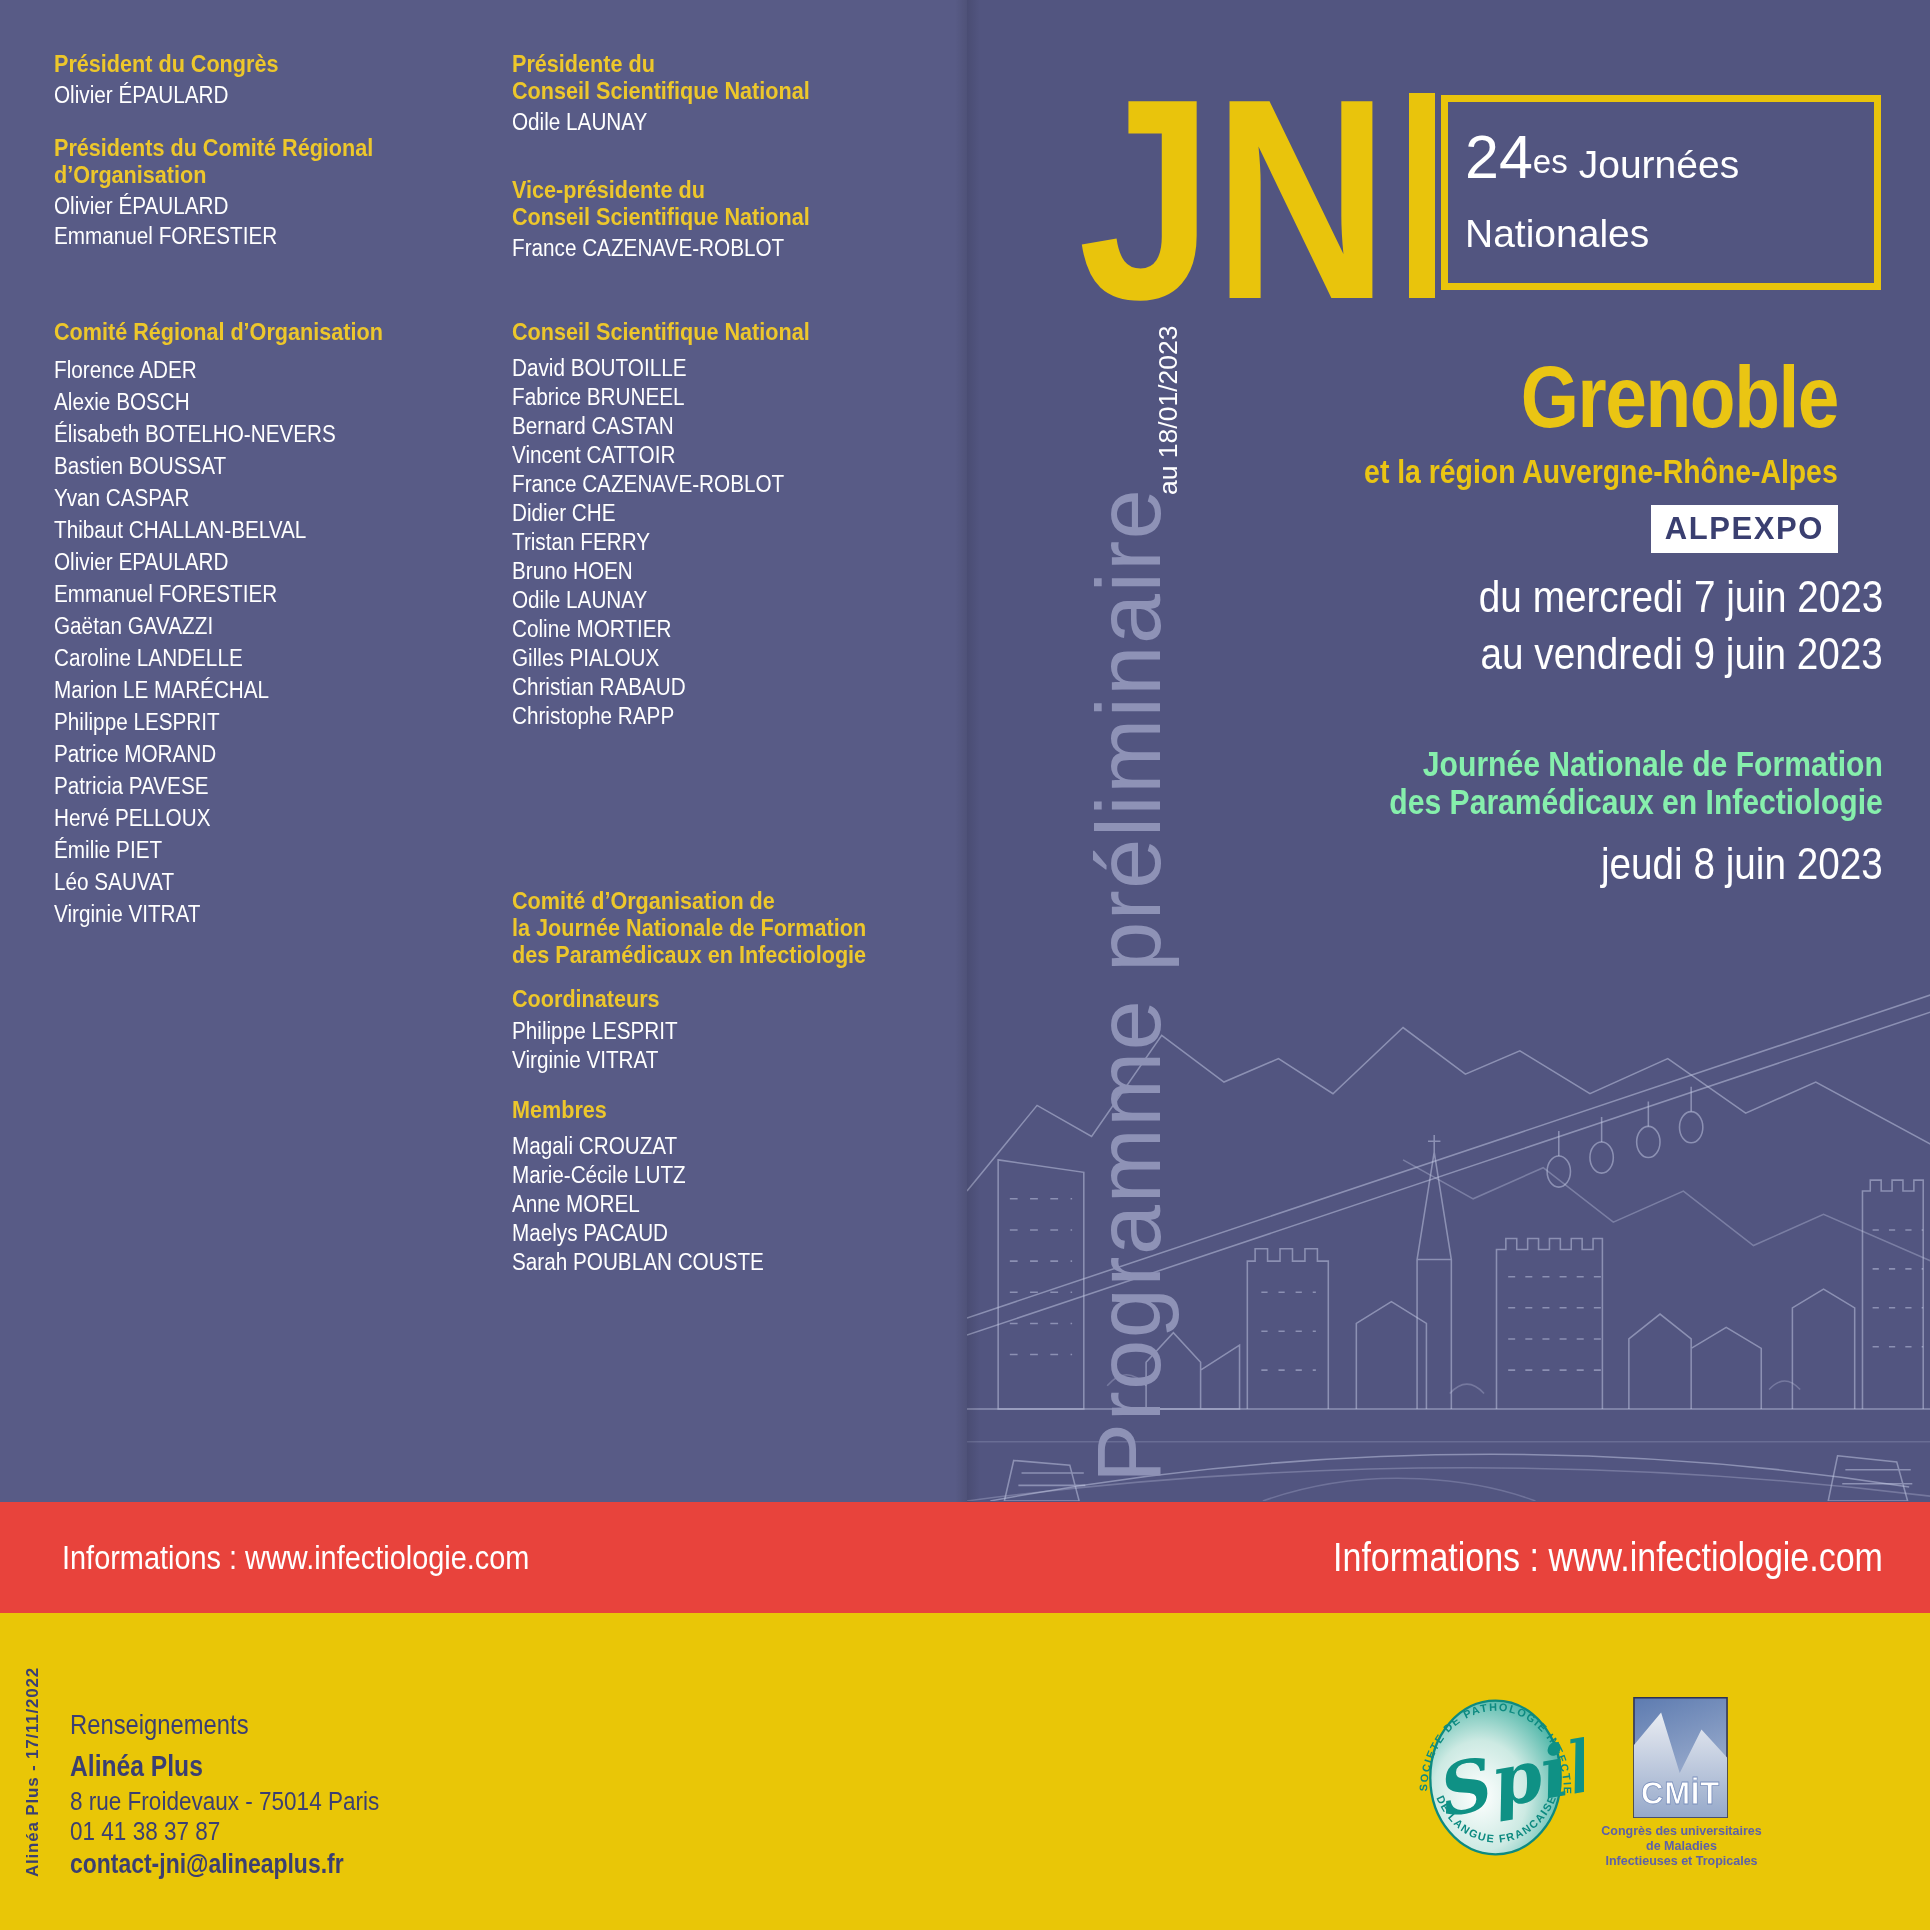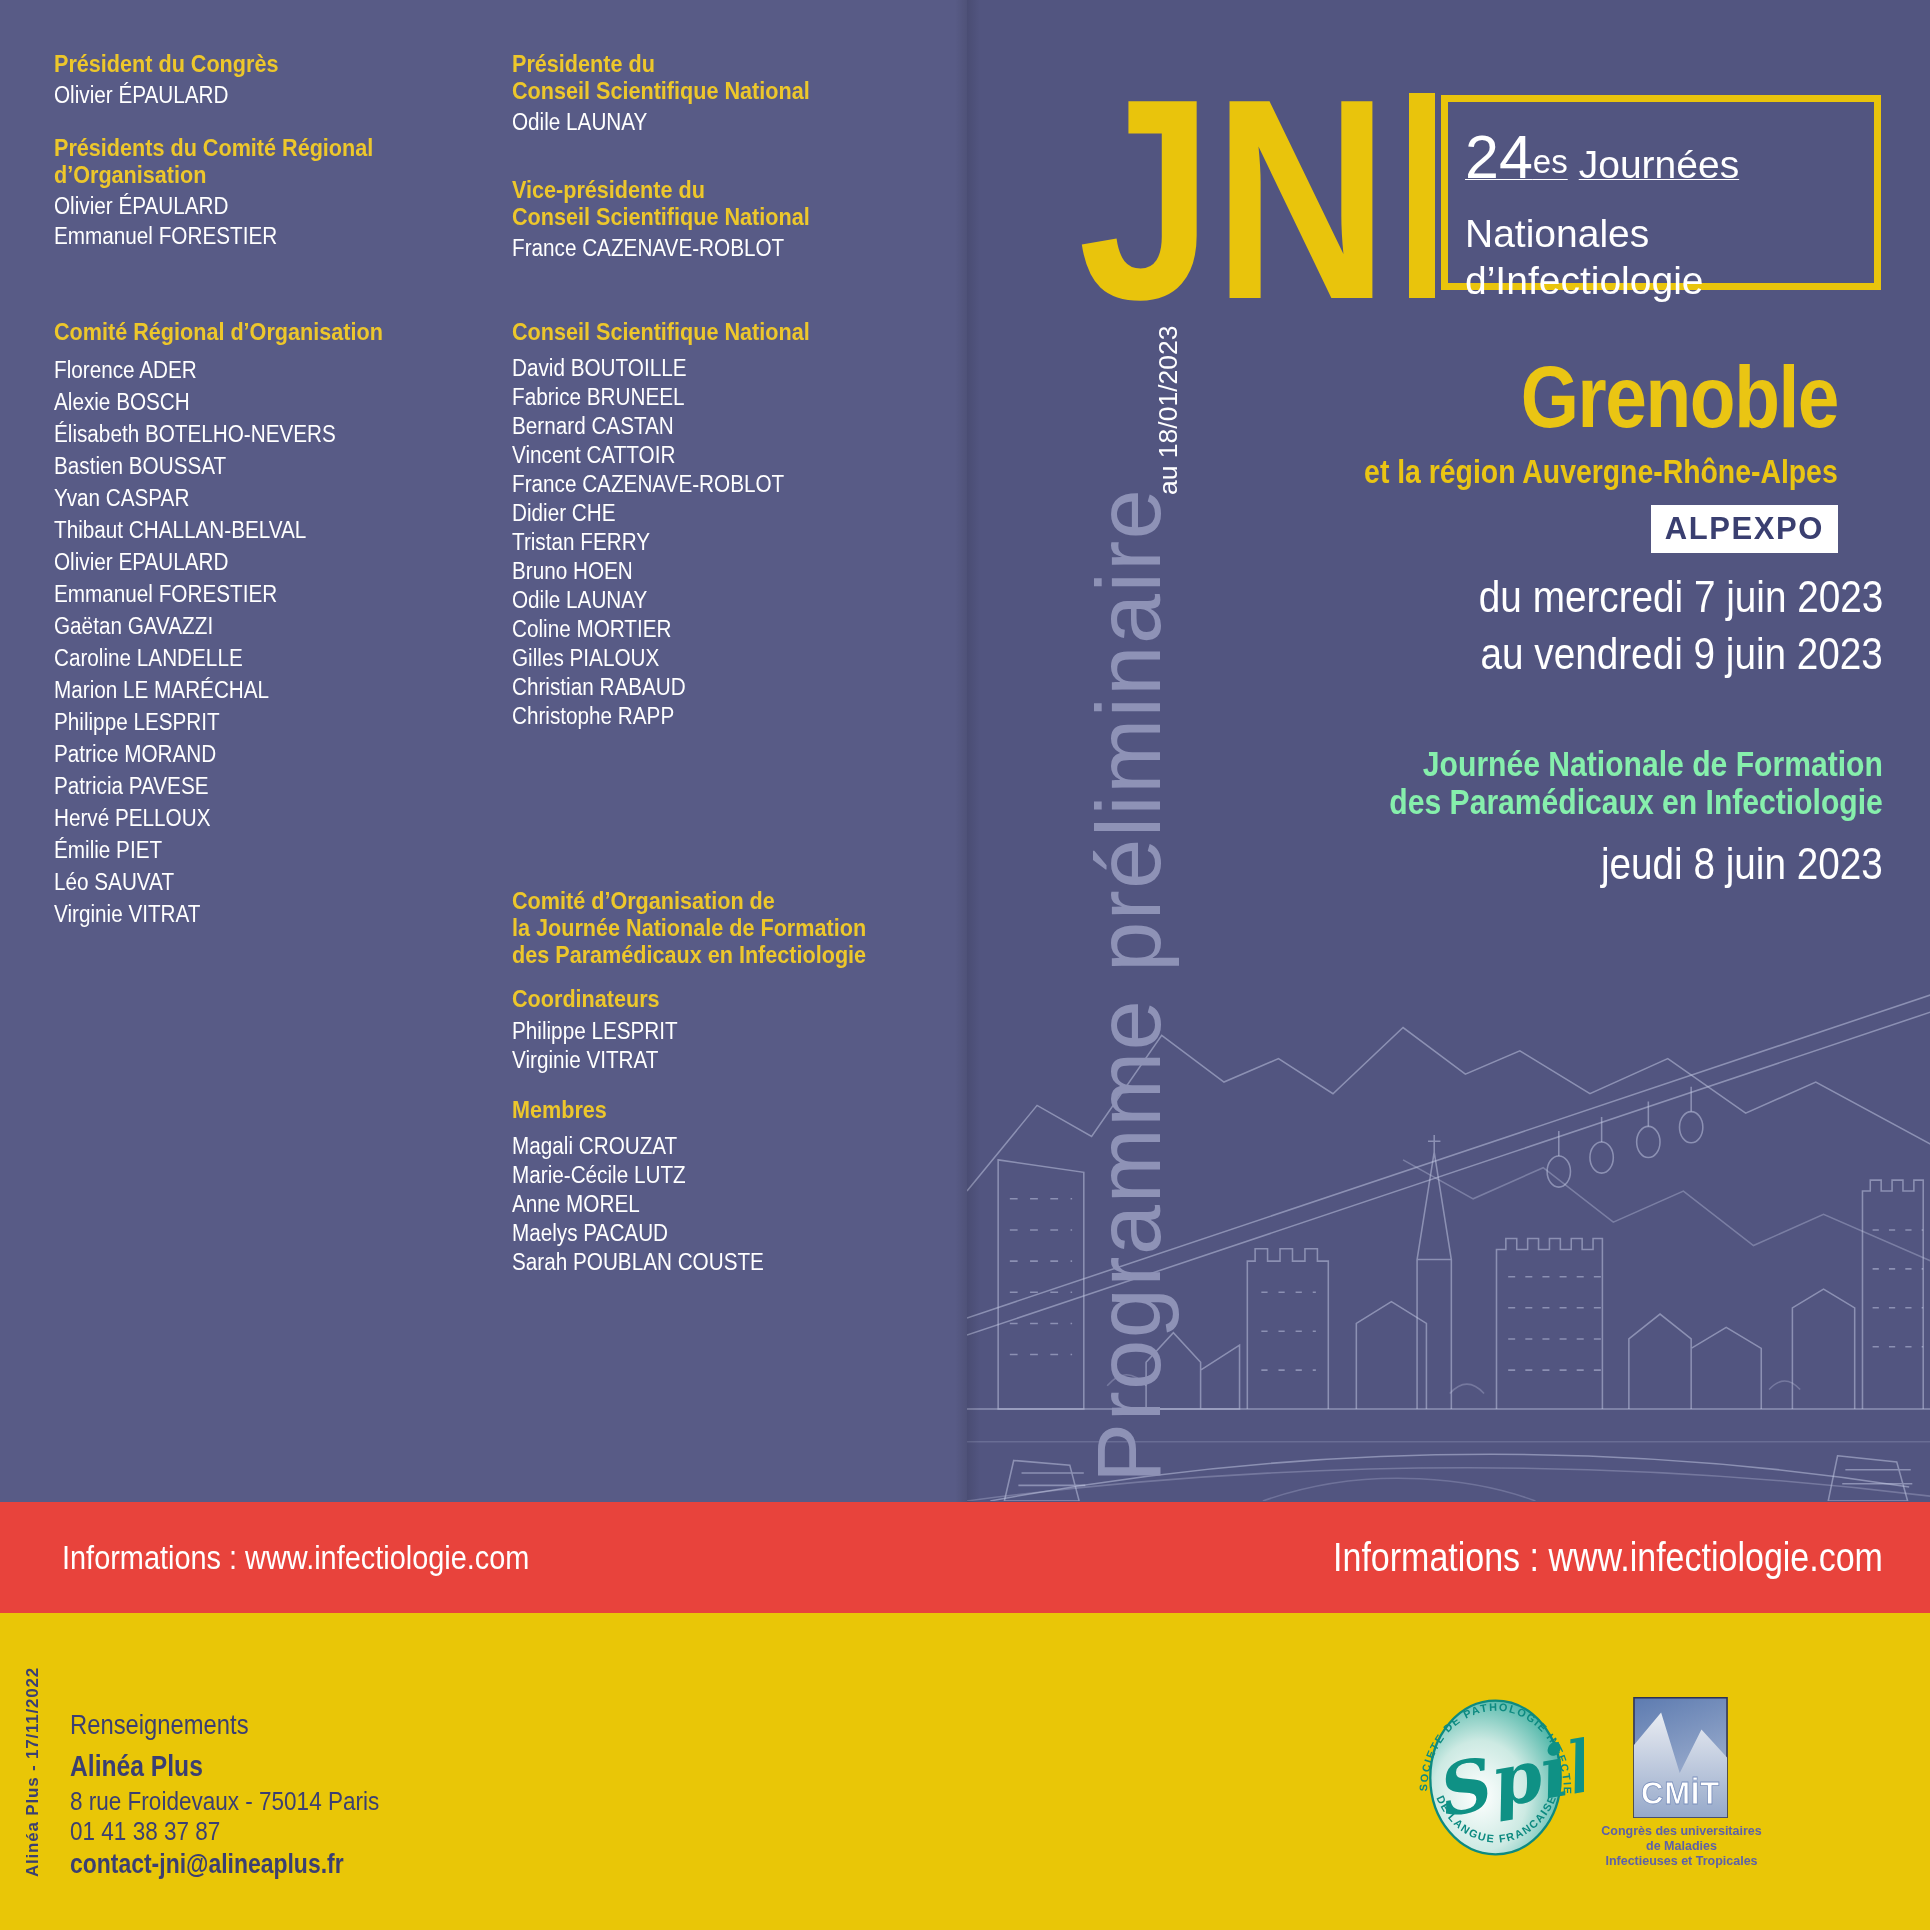--- a/index.html
+++ b/index.html
@@ -22,21 +22,21 @@
   .names{margin-top:9.3px;color:#ffffff;font-size:23px;}
   .names-41 div{line-height:32px;}
   .names-37 div{line-height:29px;}
   .names-35 div{line-height:30px;}
   .tight{margin-top:3.1px;}
 
   
   .jni-ibar{left:1409px;top:93px;width:26px;height:205px;background:#e9c40c;}
   .jni-box{left:1441px;top:95px;width:440px;height:195px;border:7px solid #e9c40c;
            box-sizing:border-box;padding:18.7px 0 0 17px;color:#fff;}
-  .jni-line1{line-height:72px;white-space:nowrap;text-decoration:underline;}
+  .jni-line1{line-height:72px;white-space:nowrap;}
   .jni-n24{font-size:61px;}
   .jni-sup{font-size:33px;vertical-align:super;}
   .jni-rest{font-size:39px;margin-left:11px;}
   .jni-line{font-size:39px;line-height:47px;}
 
   
   .right-stack{left:1183px;top:352px;width:700px;text-align:right;}
   .cx{display:inline-block;transform:scaleX(.86);transform-origin:100% 50%;white-space:nowrap;}
   .city{font-size:87px;font-weight:bold;color:#eac513;line-height:90px;letter-spacing:-1.6px;margin-right:45px;}
   .region{font-size:33px;font-weight:bold;color:#eac513;margin-top:11px;margin-right:45px;}
@@ -220,21 +220,20 @@
 
   <svg class="abs" style="left:1071px;top:75px;overflow:visible" width="342" height="233" viewBox="0 0 440 300">
     <text x="9" y="287" font-family="Liberation Sans, sans-serif" font-weight="bold" font-size="368" fill="#e9c40c" textLength="400" lengthAdjust="spacingAndGlyphs">JN</text>
   </svg>
   <div class="abs jni-ibar"></div>
   <div class="abs jni-box">
     <div class="jni-line1">
       <span class="jni-n24">24</span><sup class="jni-sup">es</sup><span class="jni-rest">Journées</span>
     </div>
     <div class="jni-line">Nationales</div>
-    <div class="jni-line">d’Infectiologie</div>
   </div>
 
   <div class="abs wm">Programme préliminaire</div>
   <div class="abs wm-date">au 18/01/2023</div>
 
   <div class="abs right-stack">
     <div class="city"><span class="cx">Grenoble</span></div>
     <div class="region"><span class="cx">et la région Auvergne-Rhône-Alpes</span></div>
     <div class="venue-row"><span class="venue">ALPEXPO</span></div>
     <div class="dateline d1"><span class="cx">du mercredi 7 juin 2023</span></div>

